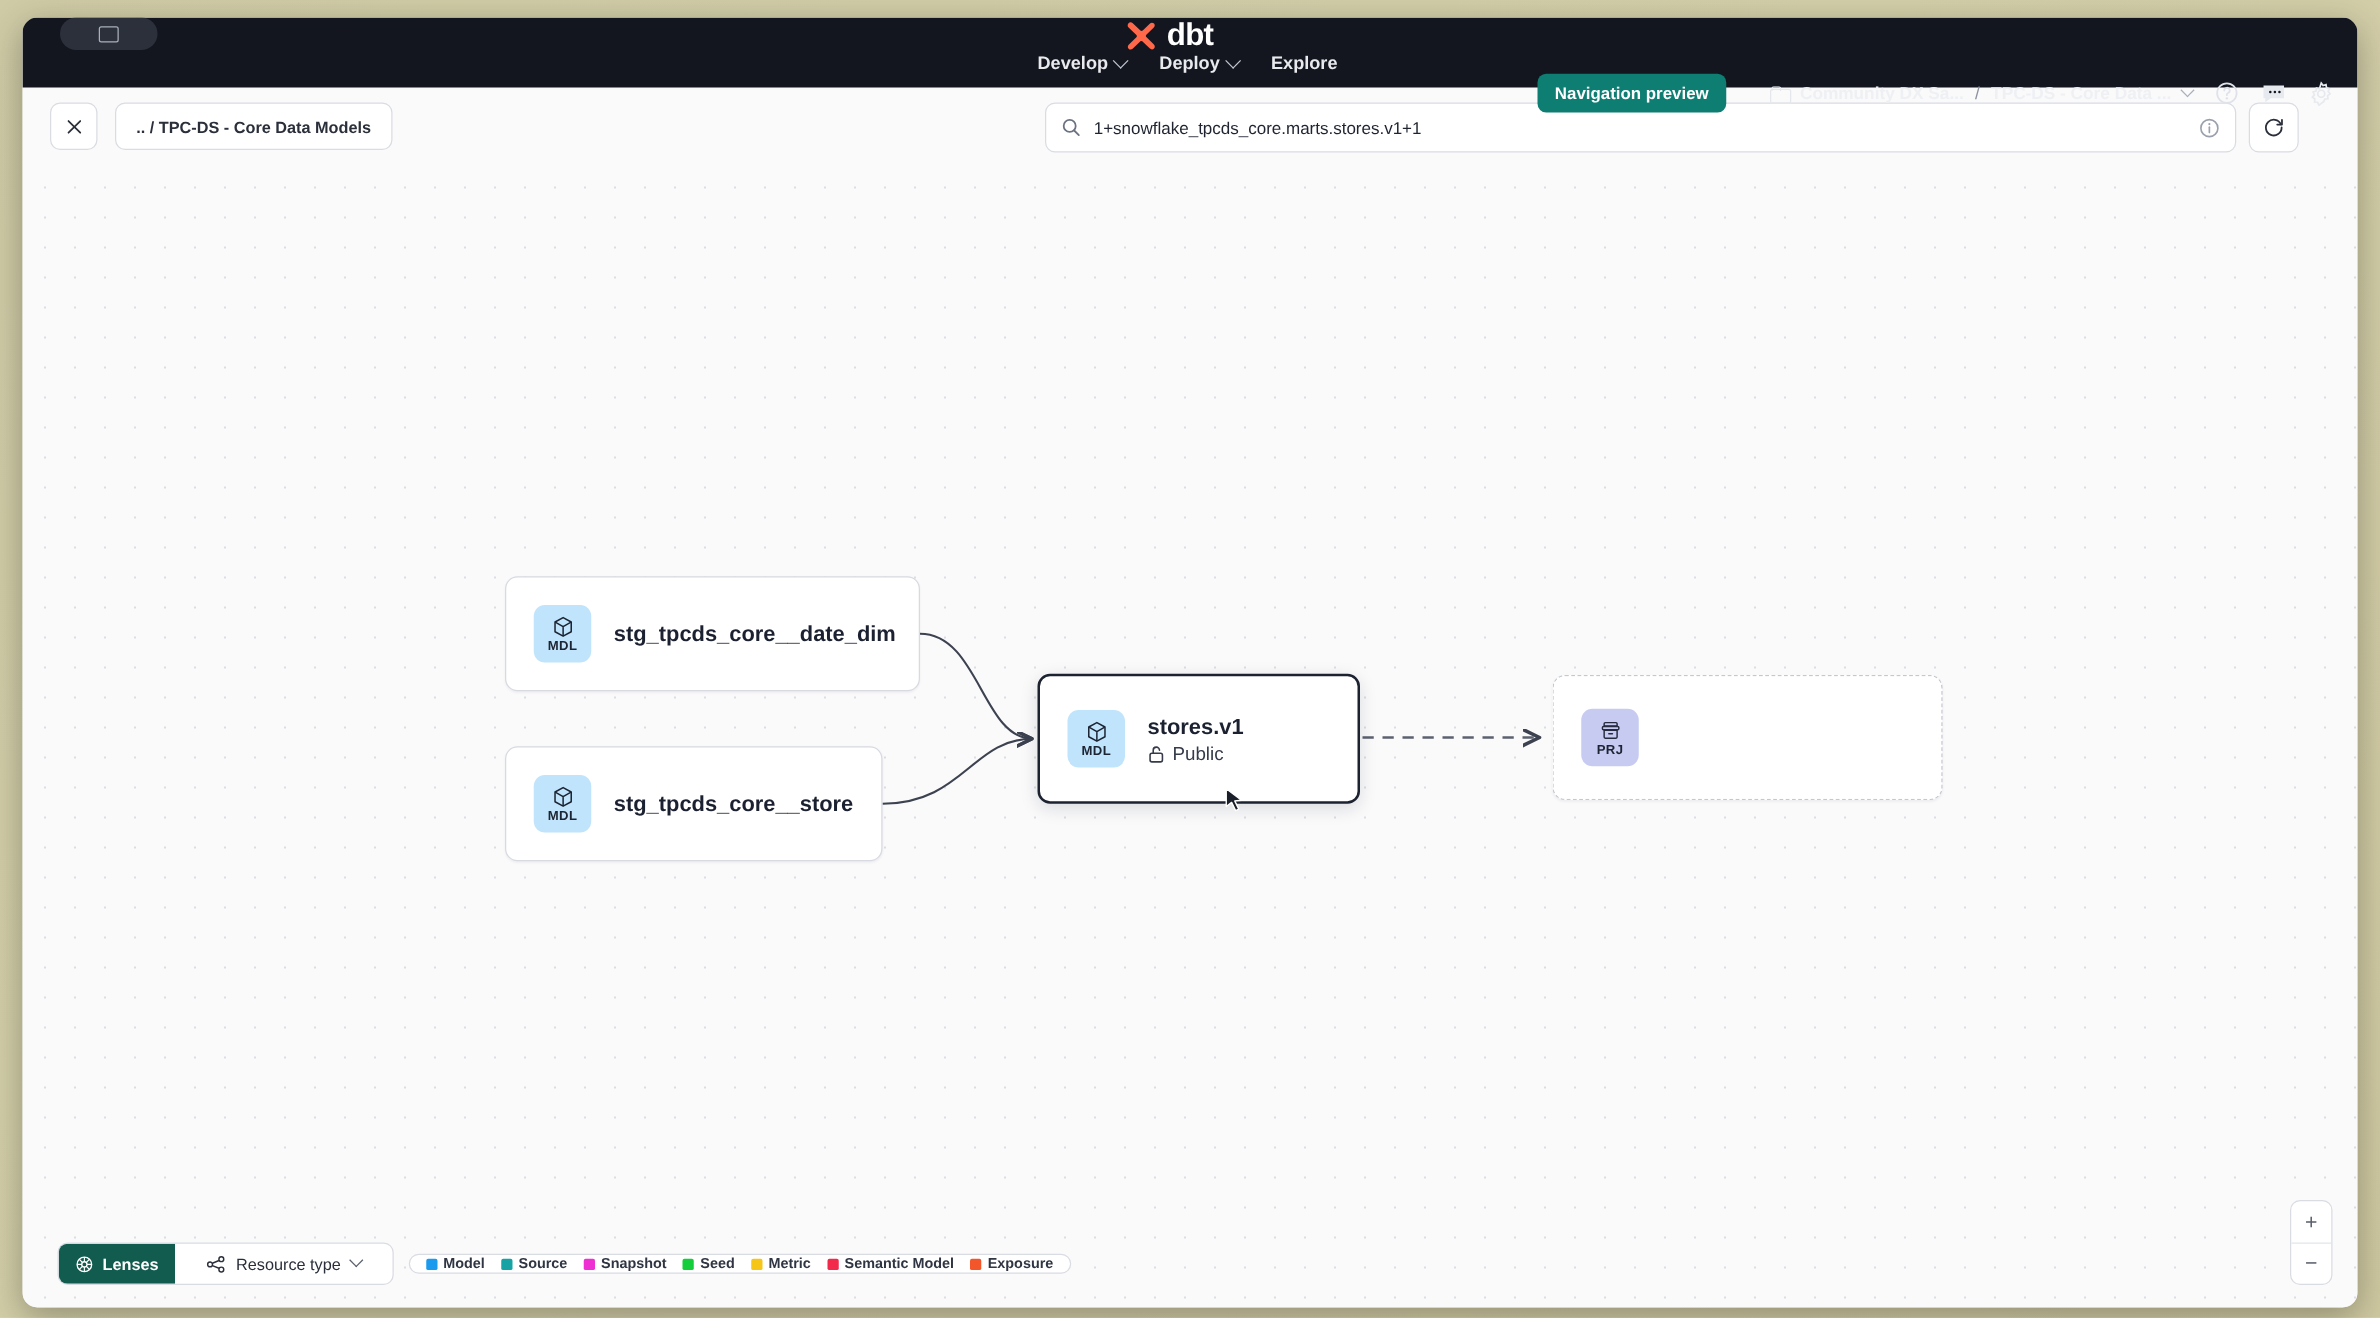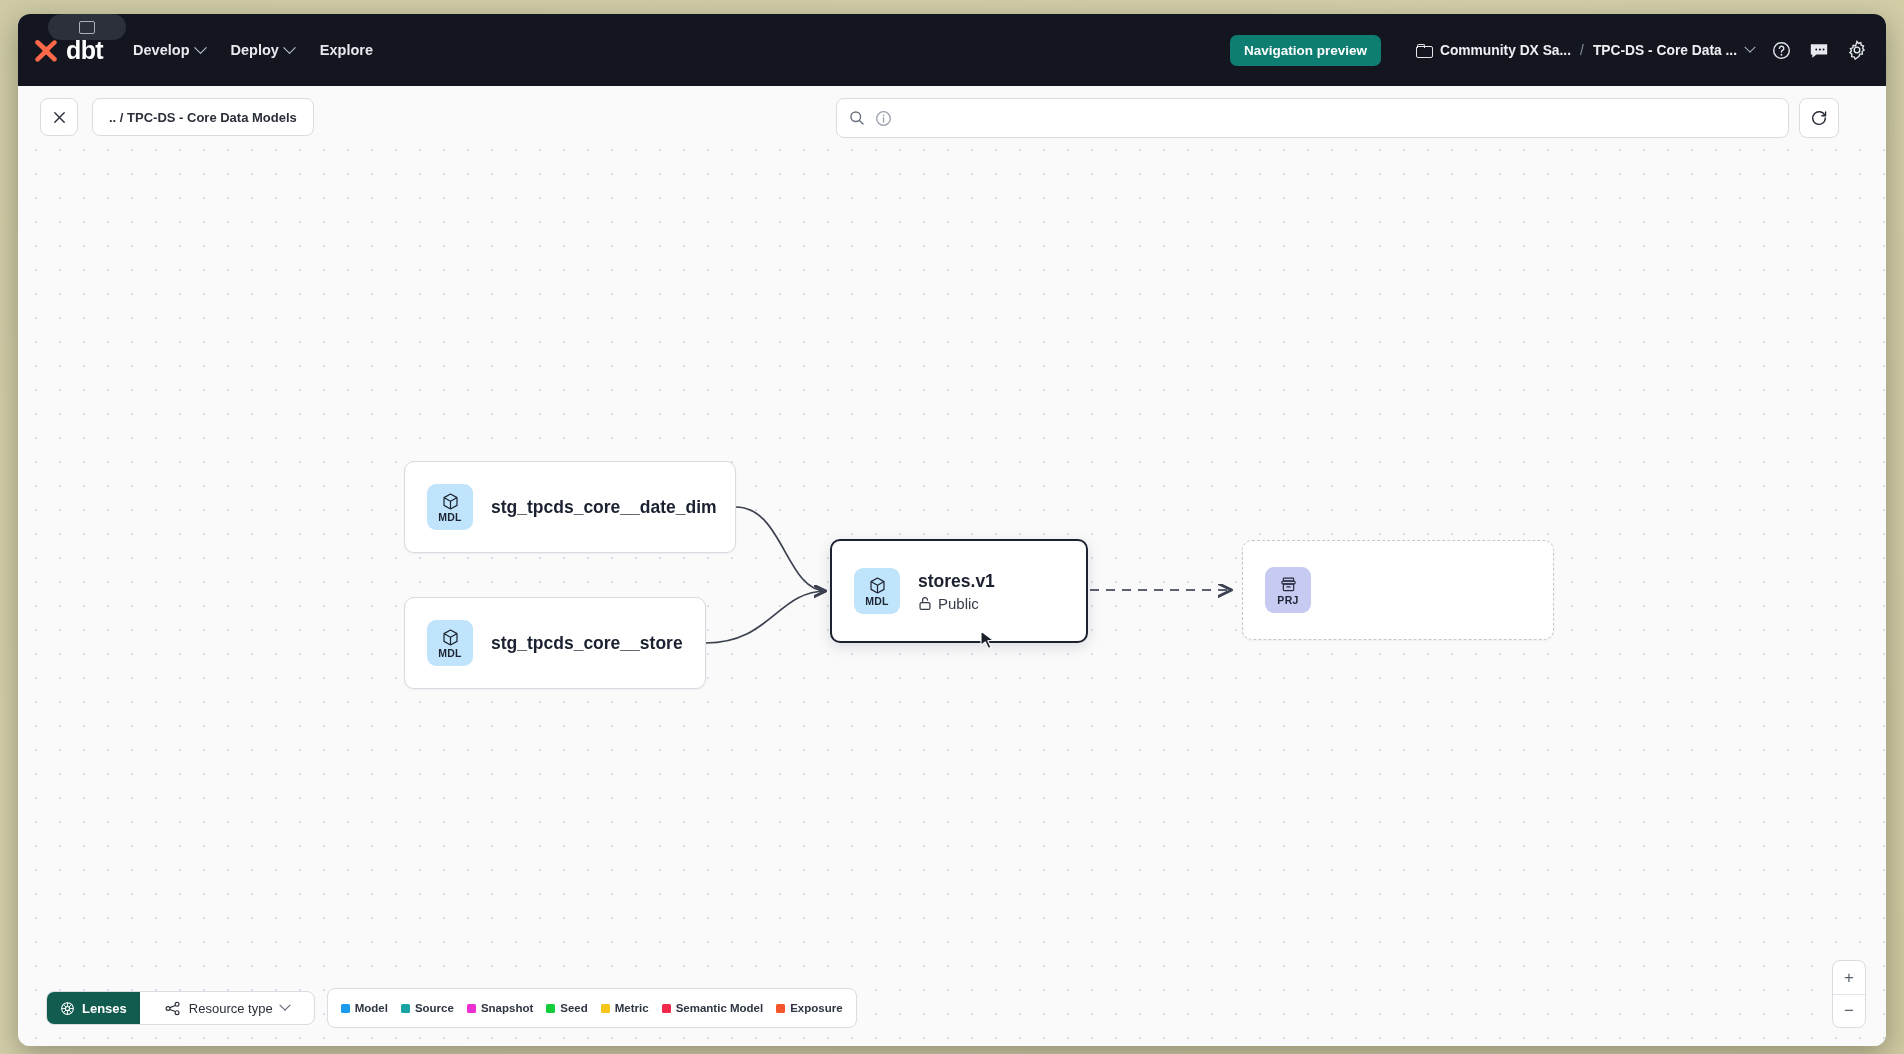--- a/index.html
+++ b/index.html
@@ -30,25 +30,26 @@
     background: #2b303b;
     border-radius: 14px;
     z-index: 40;
     display: flex; align-items: center; justify-content: center;
   }
   #window-tab .glyph { width: 16px; height: 13px; border: 1.6px solid #aab0bb; border-radius: 2px; }
 
   
   #topnav {
     position: relative;
-    height: 72px;
+    height: 56px;
     background: #13161f;
     display: flex; align-items: center;
     padding: 0 18px 0 14px;
     z-index: 30;
+    flex-direction: column;
   }
   .logo-wrap { display: flex; align-items: center; gap: 7px; margin-right: 30px; }
   .logo-x { width: 27px; height: 27px; display:block; }
   .logo-text { color: #ffffff; font-size: 25px; font-weight: 700; letter-spacing: -0.6px; }
   .nav-links { display: flex; align-items: center; gap: 26px; }
   .nav-link {
     color: #e8eaee; font-size: 14.5px; font-weight: 600;
     display: flex; align-items: center; gap: 6px; cursor: pointer;
     white-space: nowrap;
   }
@@ -165,21 +166,21 @@
   #lenses-btn {
     height: 100%; background: #115c4e; color:#ffffff;
     display:flex; align-items:center; gap: 7px; padding: 0 13px;
     font-size: 13px; font-weight: 600; cursor: pointer; white-space: nowrap;
   }
   #resource-type-btn {
     height: 100%; display:flex; align-items:center; gap: 8px; padding: 0 25px;
     font-size: 13px; font-weight: 500; color:#2a2f3a; cursor: pointer; white-space: nowrap;
   }
   #legend {
-    height: 40px; border: 1px solid #d9dce2; border-radius: 8px; background:#ffffff;
+    height: 16px; border: 1px solid #d9dce2; border-radius: 8px; background:#ffffff;
     display:flex; align-items:center; gap: 13px; padding: 0 13px;
   }
   .legend-item { display: flex; align-items: center; gap: 5px; font-size: 11.5px; font-weight: 600; color:#2f3542; white-space: nowrap; }
   .swatch { width: 9px; height: 9px; border-radius: 1.5px; flex: none; }
 
   #zoom-ctl {
     position: absolute; right: 20px; bottom: 18px;
     width: 34px; border: 1px solid #d9dce2; border-radius: 8px; background:#ffffff;
     overflow: hidden; z-index: 25;
   }
@@ -266,20 +267,21 @@
         </svg>
       </div>
       <div id="breadcrumb-chip">.. / TPC-DS - Core Data Models</div>
 
       <div id="search-wrap">
         <div id="search-box">
           <svg width="16" height="16" viewBox="0 0 18 18">
             <circle cx="7.6" cy="7.6" r="5.4" fill="none" stroke="#6b7280" stroke-width="1.6"></circle>
             <path d="M11.7 11.7l4.1 4.1" stroke="#6b7280" stroke-width="1.6" stroke-linecap="round"></path>
           </svg>
+          <input id="search-input" value="1+snowflake_tpcds_core.marts.stores.v1+1" style="">
           <svg width="17" height="17" viewBox="0 0 18 18">
             <circle cx="9" cy="9" r="7.2" fill="none" stroke="#9aa1ad" stroke-width="1.4"></circle>
             <circle cx="9" cy="5.6" r=".95" fill="#9aa1ad"></circle>
             <path d="M9 8.2v4.6" stroke="#9aa1ad" stroke-width="1.4" stroke-linecap="round"></path>
           </svg>
         </div>
         <div id="refresh-btn">
           <svg width="18" height="18" viewBox="0 0 20 20">
             <path d="M16.4 7.2A7 7 0 1 0 17 10" fill="none" stroke="#2a2f3a" stroke-width="1.6" stroke-linecap="round"></path>
             <path d="M17.3 3.2v4.2h-4.2" fill="none" stroke="#2a2f3a" stroke-width="1.6" stroke-linecap="round" stroke-linejoin="round"></path>

